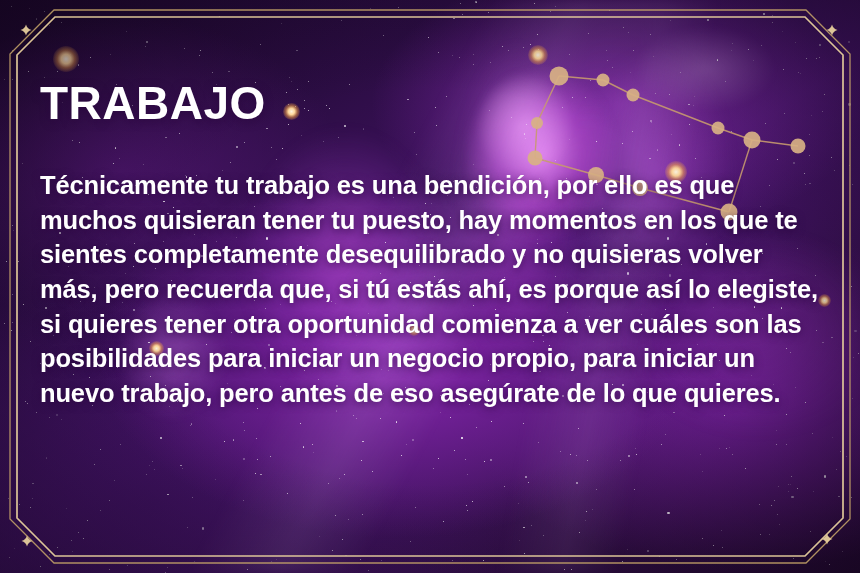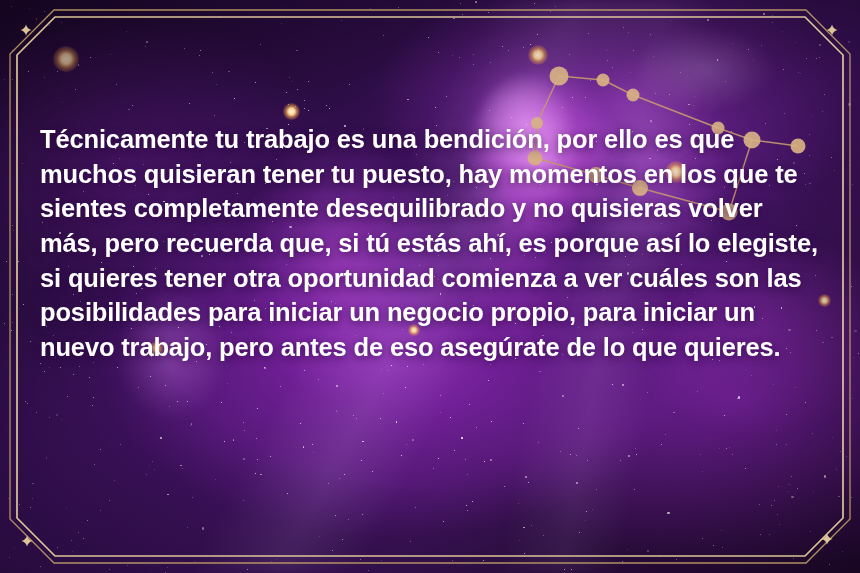--- a/index.html
+++ b/index.html
@@ -776,16 +776,17 @@
   <svg id="frame" width="860" height="573" viewBox="0 0 860 573">
       <path d="M54,10 L806,10 L850,54 L850,519 L806,563 L54,563 L10,519 L10,54 Z" fill="none" stroke="#c9a86a" stroke-width="1.3" opacity="0.85"></path>
       <path d="M55,17 L805,17 L843,55 L843,518 L805,556 L55,556 L17,518 L17,55 Z" fill="none" stroke="#e6cf9c" stroke-width="1.7" opacity="0.95"></path>
       <path d="M26,24.5 Q27.1,28.9 31.5,30 Q27.1,31.1 26,35.5 Q24.9,31.1 20.5,30 Q24.9,28.9 26,24.5 Z" fill="#e6cf9c" opacity="0.95"></path>
       <path d="M832,24.5 Q833.1,28.9 837.5,30 Q833.1,31.1 832,35.5 Q830.9,31.1 826.5,30 Q830.9,28.9 832,24.5 Z" fill="#e6cf9c" opacity="0.95"></path>
       <path d="M27,535.5 Q28.1,539.9 32.5,541 Q28.1,542.1 27,546.5 Q25.9,542.1 21.5,541 Q25.9,539.9 27,535.5 Z" fill="#e6cf9c" opacity="0.95"></path>
       <path d="M827,533.5 Q828.1,537.9 832.5,539 Q828.1,540.1 827,544.5 Q825.9,540.1 821.5,539 Q825.9,537.9 827,533.5 Z" fill="#e6cf9c" opacity="0.95"></path>
     </svg>
 
   <div id="content">
+    <h1 id="title">TRABAJO</h1>
     <p id="body-text">Técnicamente tu trabajo es una bendición, por ello es que muchos quisieran tener tu puesto, hay momentos en los que te sientes completamente desequilibrado y no quisieras volver más, pero recuerda que, si tú estás ahí, es porque así lo elegiste, si quieres tener otra oportunidad comienza a ver cuáles son las posibilidades para iniciar un negocio propio, para iniciar un nuevo trabajo, pero antes de eso asegúrate de lo que quieres.</p>
   </div>
 
 </div>
 
 </body></html>

